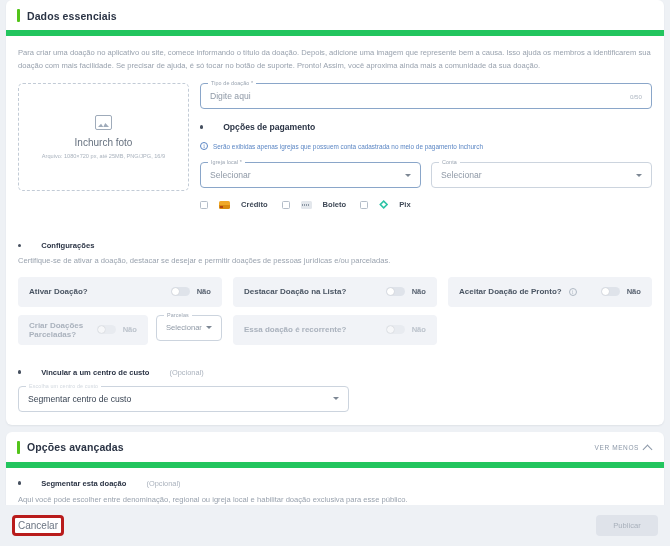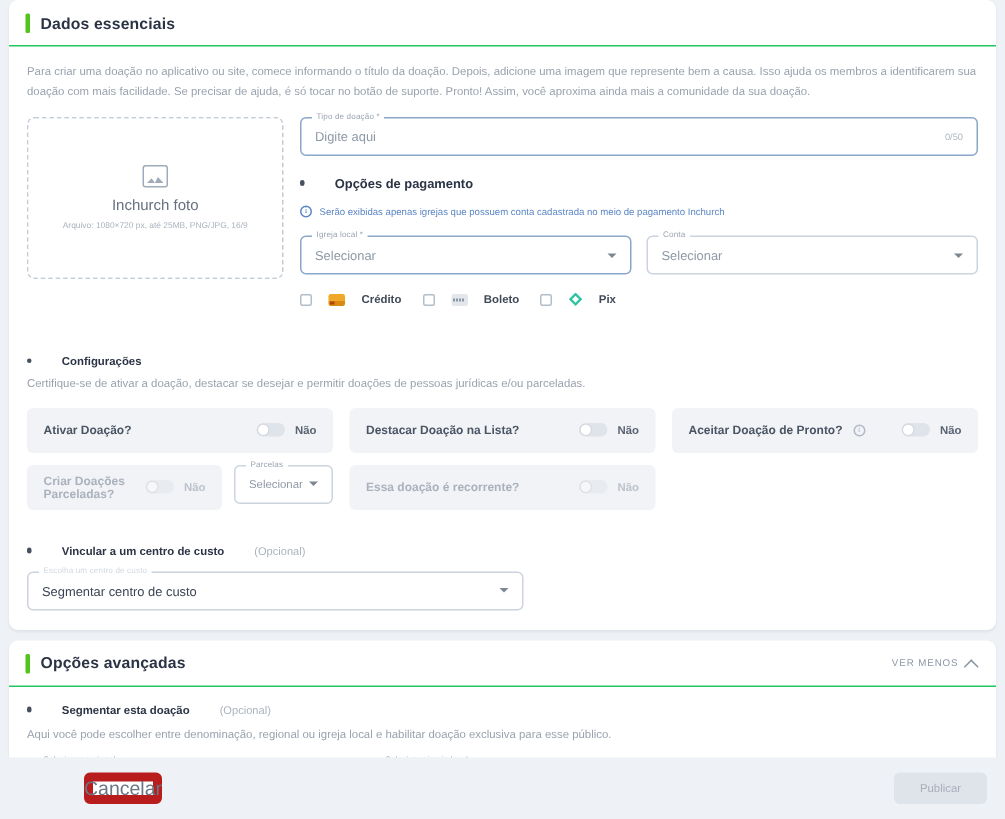--- a/index.html
+++ b/index.html
@@ -20,21 +20,21 @@
   
   .card {
     background: #ffffff;
     border-radius: 6px;
     margin: 0 6px 7px 6px;
     box-shadow: 0 1px 2px rgba(30,40,60,.07);
   }
   .card-head {
     display: flex; align-items: center;
     padding: 9px 12px 8px 11px;
-    border-bottom: 1px solid #22c55e;
+    border-bottom: 6px solid #22c55e;
   }
   .accent {
     width: 3px; height: 13px;
     background: #53c41a;
     border-radius: 1px;
     margin-right: 7px;
     flex: none;
   }
   .card-title {
     font-size: 10.5px; font-weight: bold; color: #2b3445;
@@ -248,27 +248,26 @@
   
   .footer {
     position: absolute; left: 0; right: 0; bottom: 0;
     height: 41px;
     display: flex; align-items: center;
     padding: 0 12px;
     background: #eef1f5;
   }
   .btn-cancel {
     width: 52px; height: 21px;
-    border: 6px solid #b91c1c; border-radius: 4px;
+    border: 3px solid #b91c1c; border-radius: 4px;
     background: #fff; color: #6b7583;
-    font-size: 13px;
+    font-size: 10px;
     display: flex; align-items: center; justify-content: center;
     cursor: pointer;
     font-family: "Liberation Sans", sans-serif;
-    margin-left: 44px;
   }
   .btn-publish {
     margin-left: auto;
     width: 62px; height: 21px;
     border: none; border-radius: 4px;
     background: #dfe3ea; color: #a8b0bb;
     font-size: 7.6px;
     display: flex; align-items: center; justify-content: center;
     cursor: default;
     font-family: "Liberation Sans", sans-serif;

